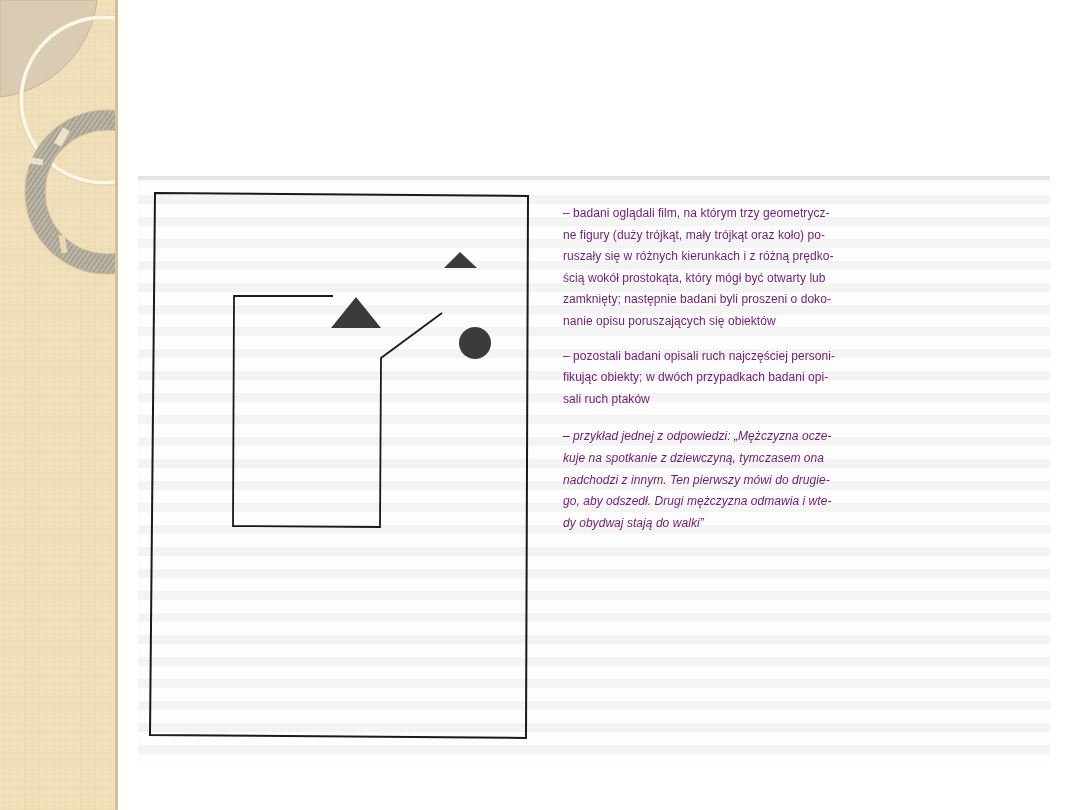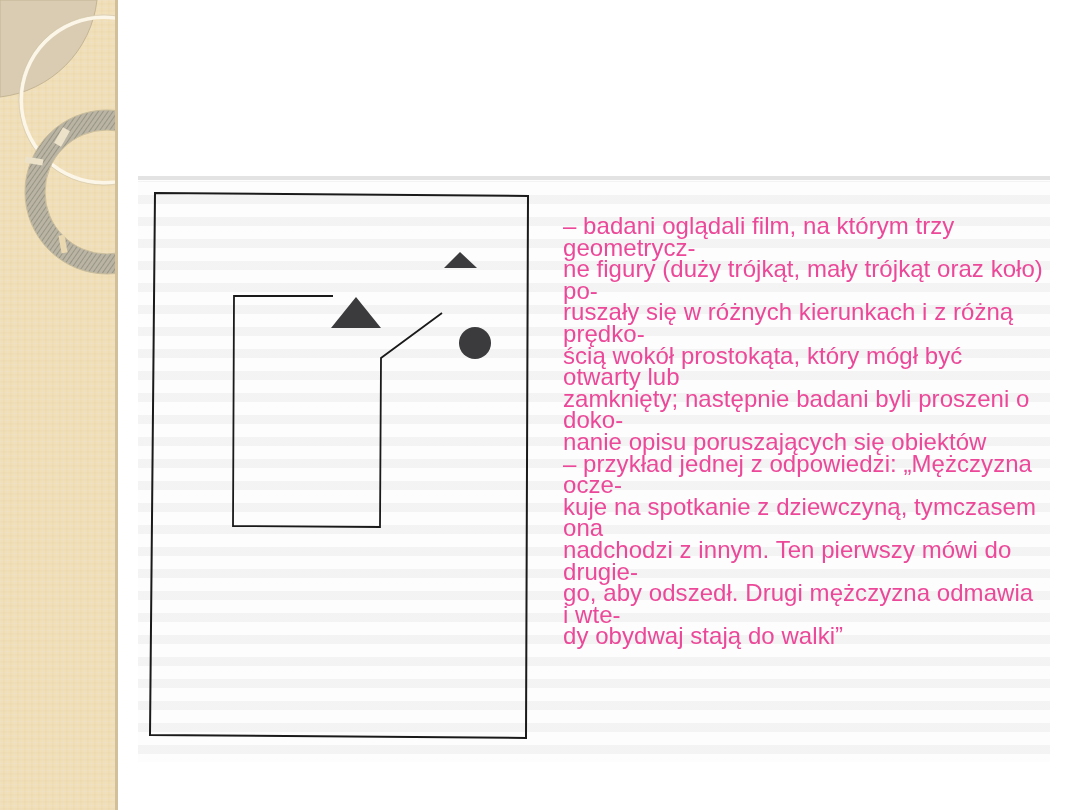--- a/index.html
+++ b/index.html
@@ -38,28 +38,28 @@
     .scan-topline {
       position: absolute; left: 0; top: 0; width: 100%; height: 4px;
       background: rgba(150,150,150,0.25);
     }
 
     .diagram {
       position: absolute; left: 0; top: 0;
     }
 
     .text-col {
-      position: absolute; left: 563px; top: 215px; width: 480px;
-      color: #ec4899; font-size: 24px; line-height: 21.6px;
+      position: absolute; left: 563px; top: 203px; width: 480px;
+      color: #701a75; font-size: 12px; line-height: 21.6px;
     }
     .para { margin: 0; white-space: pre-line; letter-spacing: 0.05px; }
     .para + .para { margin-top: 12px; }
     .para.p2 { margin-top: 14px; }
     .para.p3 { margin-top: 13px; }
-    .para.p4 { margin-top: 0; }
+    .para.p4 { margin-top: 16px; font-style: italic; }
   </style>
 </head>
 <body>
 
 <div class="side-strip">
   <svg width="118" height="810" viewBox="0 0 118 810">
     <defs>
       <pattern id="ringpat" width="4" height="4" patternUnits="userSpaceOnUse" patternTransform="rotate(35)">
         <rect width="4" height="4" fill="#b9b4a4"></rect>
         <line x1="0" y1="0" x2="0" y2="4" stroke="#8c8778" stroke-width="1.4"></line>
@@ -99,18 +99,21 @@
   <circle cx="475" cy="343" r="16" fill="#3b3b3d"></circle>
 </svg>
 
 <div class="text-col">
   <p class="para p1">– badani oglądali film, na którym trzy geometrycz-
 ne figury (duży trójkąt, mały trójkąt oraz koło) po-
 ruszały się w różnych kierunkach i z różną prędko-
 ścią wokół prostokąta, który mógł być otwarty lub
 zamknięty; następnie badani byli proszeni o doko-
 nanie opisu poruszających się obiektów</p>
+  <p class="para p3">– pozostali badani opisali ruch najczęściej personi-
+fikując obiekty; w dwóch przypadkach badani opi-
+sali ruch ptaków</p>
   <p class="para p4">– przykład jednej z odpowiedzi: „Mężczyzna ocze-
 kuje na spotkanie z dziewczyną, tymczasem ona
 nadchodzi z innym. Ten pierwszy mówi do drugie-
 go, aby odszedł. Drugi mężczyzna odmawia i wte-
 dy obydwaj stają do walki”</p>
 </div>
 
 </body></html>

